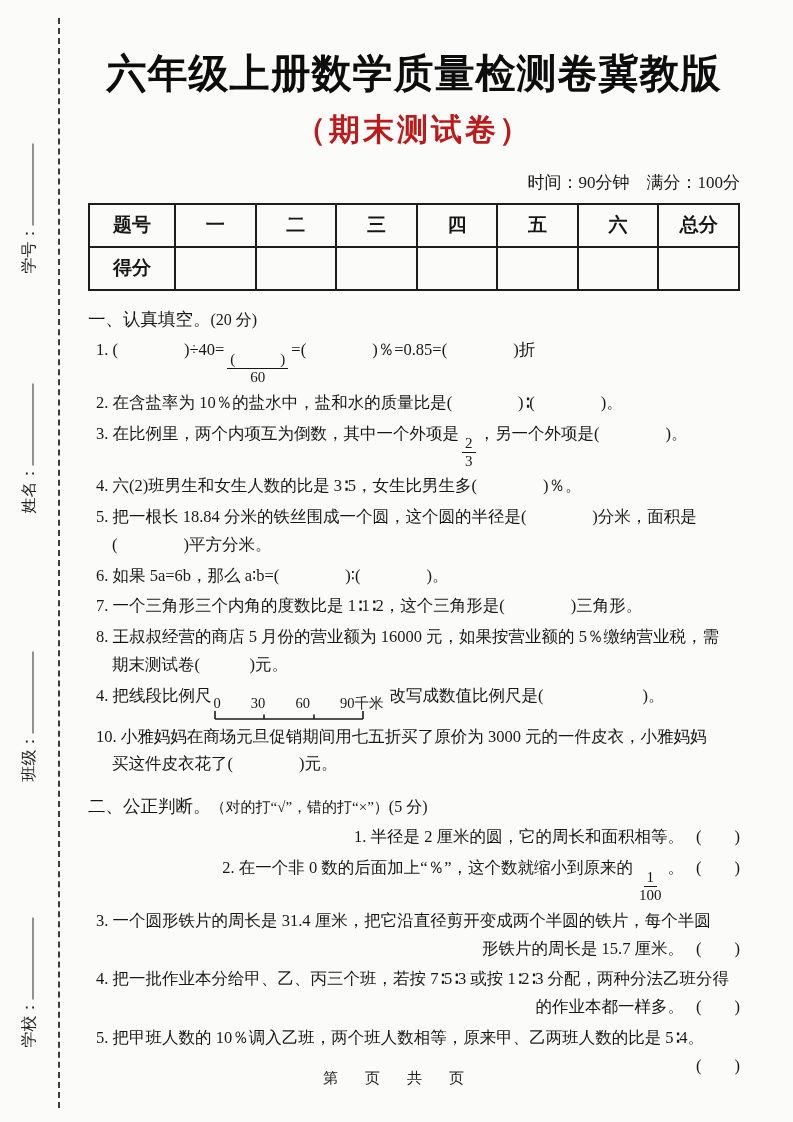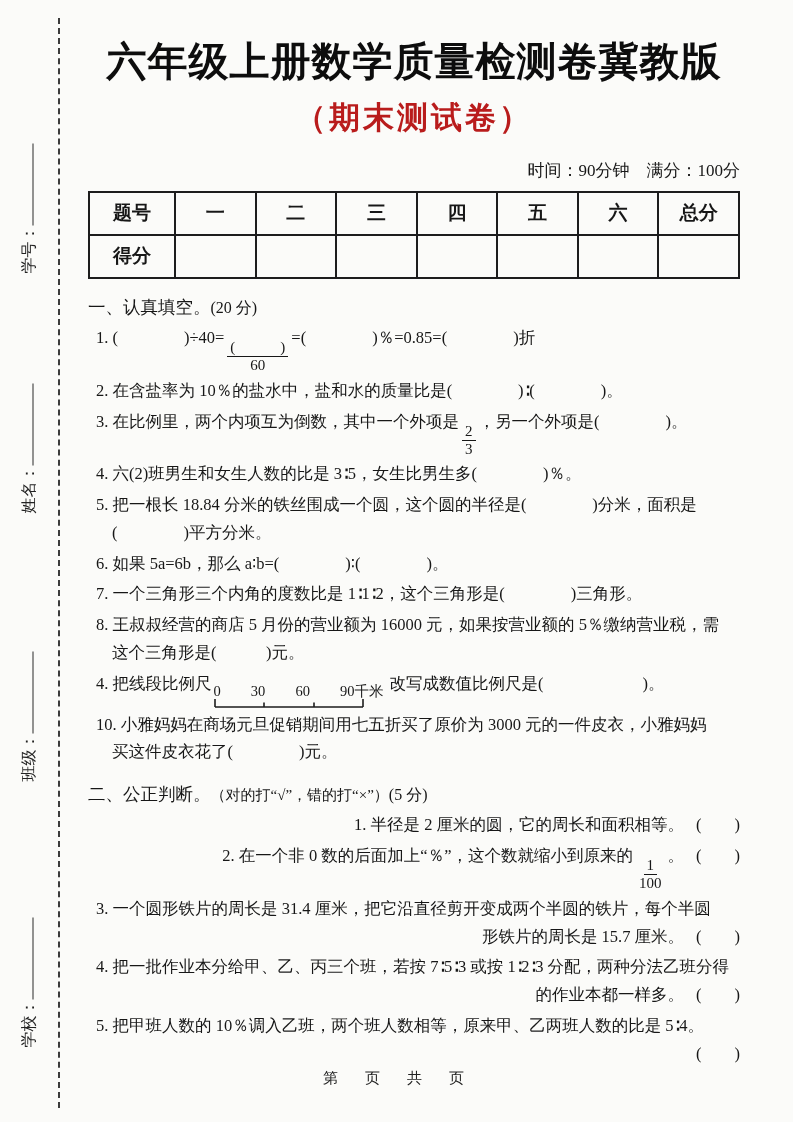--- a/index.html
+++ b/index.html
@@ -5,21 +5,21 @@
   html,body{margin:0;padding:0;background:#e8e8e8;}
   .page{position:relative;width:793px;height:1122px;background:#fbfbf9;overflow:hidden;
         font-family:"Liberation Serif","DejaVu Serif",serif;color:#171717;}
   
   .seal-line{position:absolute;left:58px;top:18px;bottom:14px;width:0;border-left:2px dashed #3c3c3c;}
   .side-field{position:absolute;left:0;width:56px;height:180px;display:flex;align-items:center;justify-content:center;}
   .f1{top:118px}.f2{top:358px}.f3{top:626px}.f4{top:892px}
   .side-field .rot{transform:rotate(-90deg);white-space:nowrap;font-size:16px;color:#222;}
   .uline{display:inline-block;width:82px;height:1em;border-bottom:1.5px solid #2a2a2a;vertical-align:baseline;}
   
-  .main{position:absolute;left:88px;top:0;width:652px;}
+  .main{position:absolute;left:88px;top:12px;width:652px;}
   .title{margin:38px 0 0;text-align:center;font-family:"Liberation Sans","DejaVu Sans",sans-serif;
          font-weight:700;font-size:40px;line-height:1.15;letter-spacing:1px;color:#0d0d0d;}
   .subtitle{margin:16px 0 0;text-align:center;font-family:"Liberation Sans","DejaVu Sans",sans-serif;
             font-weight:700;font-size:31px;line-height:1.15;letter-spacing:3px;color:#b91c1c;}
   .meta{margin-top:24px;text-align:right;font-size:17px;line-height:1.3;}
   
   table.score{width:100%;border-collapse:collapse;table-layout:fixed;margin-top:9px;}
   table.score td{border:2px solid #1d1d1d;height:39px;text-align:center;font-size:19px;font-weight:700;
                  font-family:"Liberation Serif","DejaVu Serif",serif;}
   
@@ -130,21 +130,21 @@
       <div>5. 把一根长 18.84 分米的铁丝围成一个圆，这个圆的半径是(　　　　)分米，面积是</div>
       <div class="cont">(　　　　)平方分米。</div>
     </div>
 
     <div class="q">6. 如果 5a=6b，那么 a∶b=(　　　　)∶(　　　　)。</div>
 
     <div class="q">7. 一个三角形三个内角的度数比是 1∶1∶2，这个三角形是(　　　　)三角形。</div>
 
     <div class="q">
       <div>8. 王叔叔经营的商店 5 月份的营业额为 16000 元，如果按营业额的 5％缴纳营业税，需</div>
-      <div class="cont">这个三角形是(　　　)元。</div>
+      <div class="cont">期末测试卷(　　　)元。</div>
     </div>
 
     <div class="q">
       <span>4. 把线段比例尺</span><span class="scalebar"><span class="scale-labels">
             <span>0</span>
             <span>30</span>
             <span>60</span>
             <span>90千米</span>
           </span><svg class="scale-line" width="150" height="9" viewBox="0 0 150 9">
             <path d="M1 0 V8 M1 8 H149 M50 3.5 V8 M100 3.5 V8 M149 0 V8" stroke="#1d1d1d" stroke-width="1.6" fill="none"></path>

